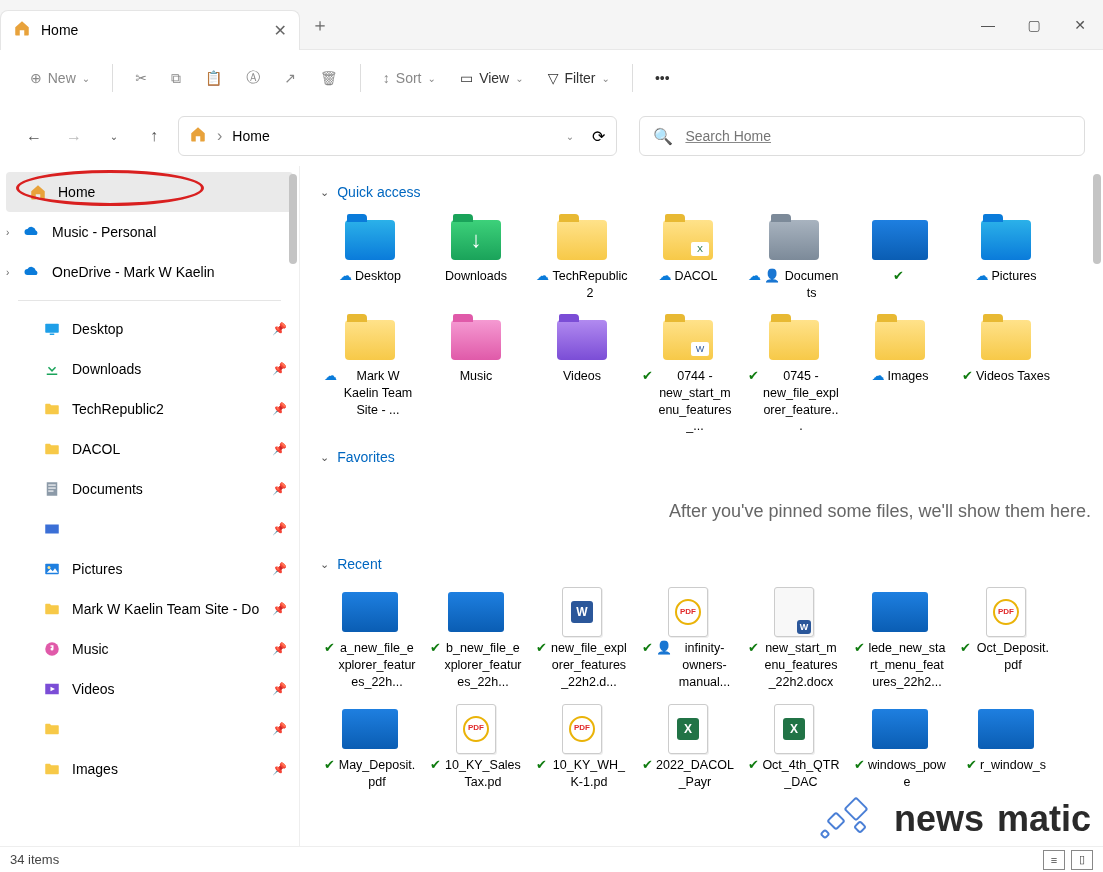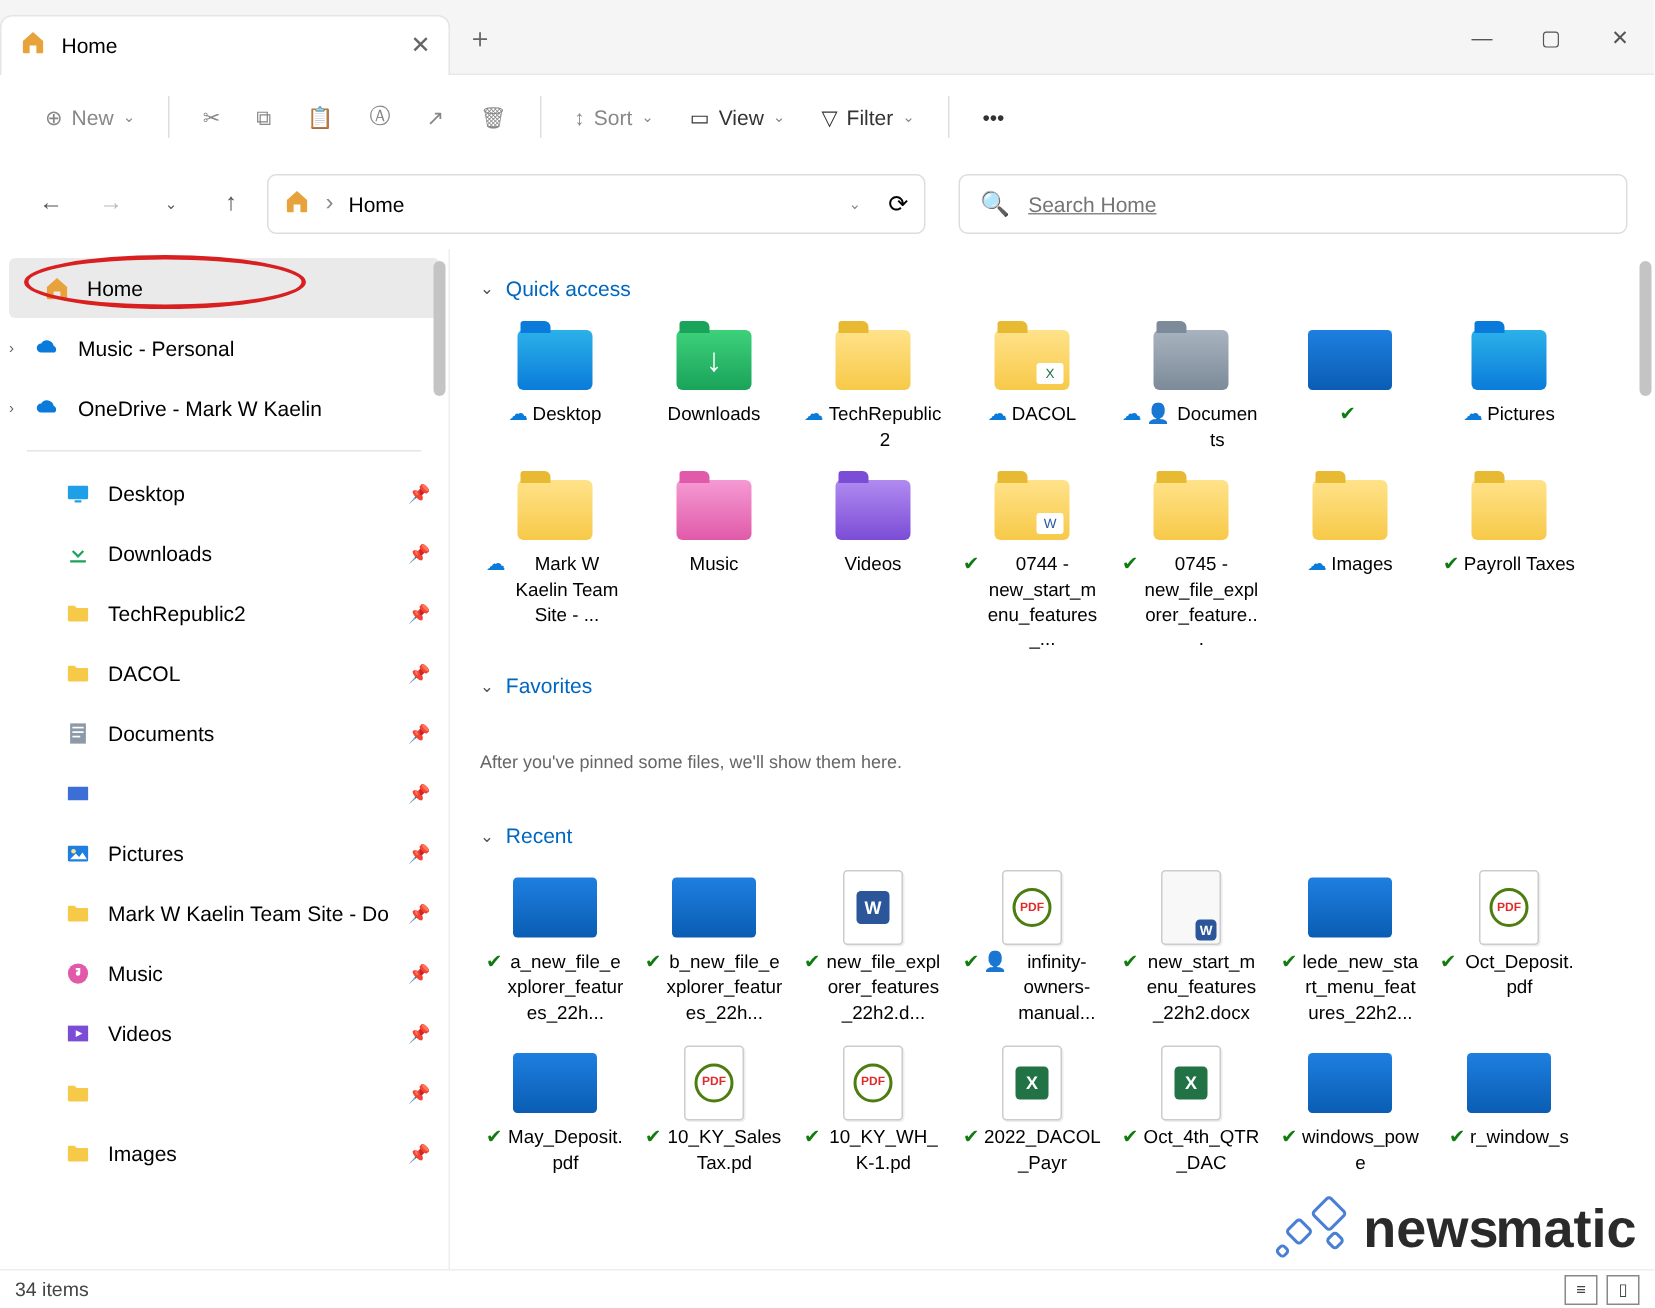--- a/index.html
+++ b/index.html
@@ -46,48 +46,48 @@
 .content { flex: 1; overflow-y: auto; padding: 8px 12px 20px 20px; position: relative; }
 .section-head { display: flex; align-items: center; gap: 8px; color: #0067c0; font-size: 14px; margin: 10px 0 12px 0; cursor: pointer; }
 .section-head .chev2 { font-size: 11px; color: #555; }
 .grid { display: flex; flex-wrap: wrap; gap: 6px 6px; }
 .tile { width: 100px; display: flex; flex-direction: column; align-items: center; text-align: center; font-size: 12.5px; line-height: 1.35; cursor: pointer; padding: 4px; }
 .thumb { width: 56px; height: 48px; display: flex; align-items: center; justify-content: center; margin-bottom: 4px; }
 .labelrow { display: flex; align-items: flex-start; gap: 3px; justify-content: center; max-width: 96px; }
 .status { color: #107c10; font-size: 13px; flex-shrink: 0; line-height: 1.2; }
 .status.cloud { color: #0a7bda; }
 .tname { word-break: break-word; }
-.favmsg { text-align: left; color: #666; font-size: 12px; padding: 24px 0; }
+.favmsg { text-align: right; color: #666; font-size: 18px; padding: 24px 0; }
 
 
 .statusbar { position: absolute; bottom: 0; left: 0; right: 0; height: 26px; display: flex; align-items: center; padding: 0 10px; font-size: 13px; color: #444; border-top: 1px solid #eee; background: #fff; }
 .viewtoggles { margin-left: auto; display: flex; gap: 6px; }
 .viewtoggles div { width: 22px; height: 20px; border: 1px solid #888; display: flex; align-items: center; justify-content: center; font-size: 11px; cursor: pointer; }
 
 
 .fld { width: 50px; height: 40px; border-radius: 4px; position: relative; }
 .fld::before { content: ""; position: absolute; top: -6px; left: 2px; width: 20px; height: 8px; border-radius: 2px 4px 0 0; }
 .fld-blue { background: linear-gradient(#2bb1e9,#0a7bda); } .fld-blue::before{ background:#0a7bda; }
 .fld-green { background: linear-gradient(#3dd17a,#1aa35a); } .fld-green::before{ background:#1aa35a; }
 .fld-yellow { background: linear-gradient(#ffe28a,#f7c948); } .fld-yellow::before{ background:#e8b933; }
 .fld-gray { background: linear-gradient(#a8b3bf,#7c8a99); } .fld-gray::before{ background:#7c8a99; }
 .fld-purple { background: linear-gradient(#b18af0,#7b4dd6); } .fld-purple::before{ background:#7b4dd6; }
 .fld-pink { background: linear-gradient(#f59ad2,#e05aa9); } .fld-pink::before{ background:#e05aa9; }
 .inner-badge { position: absolute; right: 4px; bottom: 4px; width: 18px; height: 14px; background: #fff; border-radius: 2px; font-size: 9px; display: flex; align-items: center; justify-content: center; }
 .doc { width: 40px; height: 50px; background: #fff; border: 1px solid #ccc; border-radius: 3px; box-shadow: 1px 1px 0 #eee; position: relative; display:flex; align-items:center; justify-content:center; }
-.pdfbadge { width: 26px; height: 26px; background: #fff; border: 2px solid #4d7c0f; border-radius: 50%; display:flex;align-items:center;justify-content:center;color:#e12b2b;font-size:8px;font-weight:bold;flex-direction:column; }
+.pdfbadge { width: 26px; height: 26px; background: #fff; border: 2px solid #eab308; border-radius: 50%; display:flex;align-items:center;justify-content:center;color:#e12b2b;font-size:8px;font-weight:bold;flex-direction:column; }
 .wbadge { width: 22px; height: 22px; background: #2b579a; color:#fff; font-weight:bold; display:flex;align-items:center;justify-content:center; border-radius:3px; font-size:12px; }
 .xbadge { width: 22px; height: 22px; background: #217346; color:#fff; font-weight:bold; display:flex;align-items:center;justify-content:center; border-radius:3px; font-size:12px; }
 .imgthumb { width: 56px; height: 40px; background: linear-gradient(#1e7fe0,#0a5db3); border-radius:3px; display:flex;align-items:flex-end;justify-content:center; }
 
 
 .i-home svg, .sicon svg { width: 18px; height: 18px; }
 .scrollbar { position:absolute; right:2px; top:8px; width:8px; height:90px; background:#c4c4c4; border-radius:4px; }
 
-.watermark { position:absolute; right:12px; bottom:28px; font-size:36px; font-weight:bold; color:#2a2a2a; pointer-events:none; display:flex;align-items:center;gap:2px;}
+.watermark { position:absolute; right:12px; bottom:28px; font-size:36px; font-weight:bold; color:#2a2a2a; pointer-events:none; display:flex;align-items:center;gap:17px;}
 .watermark .logo { width:60px; height:50px; position:relative; }
 .watermark .logo span { position:absolute; border:2px solid #4a7fd6; border-radius:3px; transform:rotate(45deg); }
 </style>
 </head>
 <body>
 
 <div class="titlebar">
   <div class="tab">
     <span class="i-home">
       <svg viewBox="0 0 24 24">
@@ -420,21 +420,21 @@
             <span class="status cloud">☁</span>
             <span class="tname">Images</span>
           </div>
         </div>
         <div class="tile">
           <div class="thumb">
             <div class="fld fld-yellow"></div>
           </div>
           <div class="labelrow">
             <span class="status">✔</span>
-            <span class="tname">Payroll Taxes</span>
+            <span class="tname">Videos Taxes</span>
           </div>
         </div>
       </div>
     <div class="section-head">
         <span class="chev2">⌄</span>
         <span>Favorites</span>
       </div>
     <div class="favmsg">After you've pinned some files, we'll show them here.</div>
     <div class="section-head">
         <span class="chev2">⌄</span>

